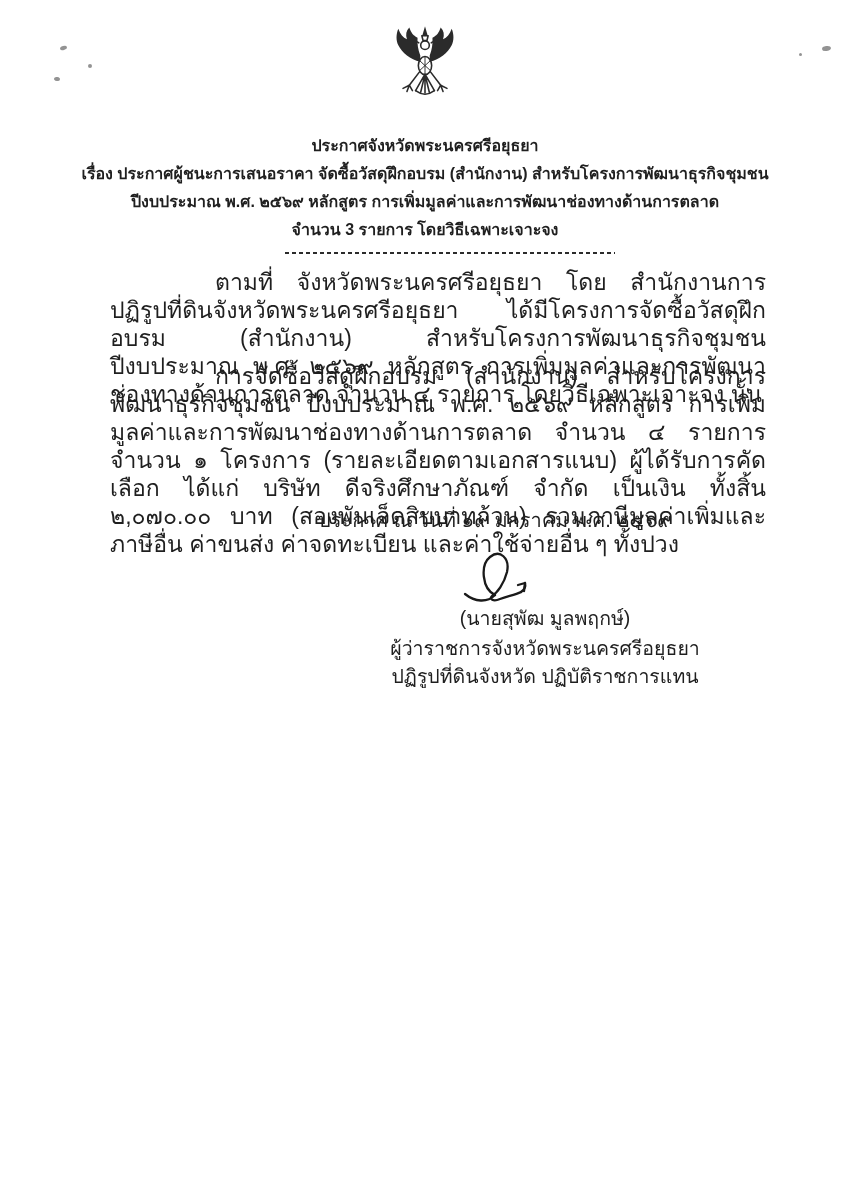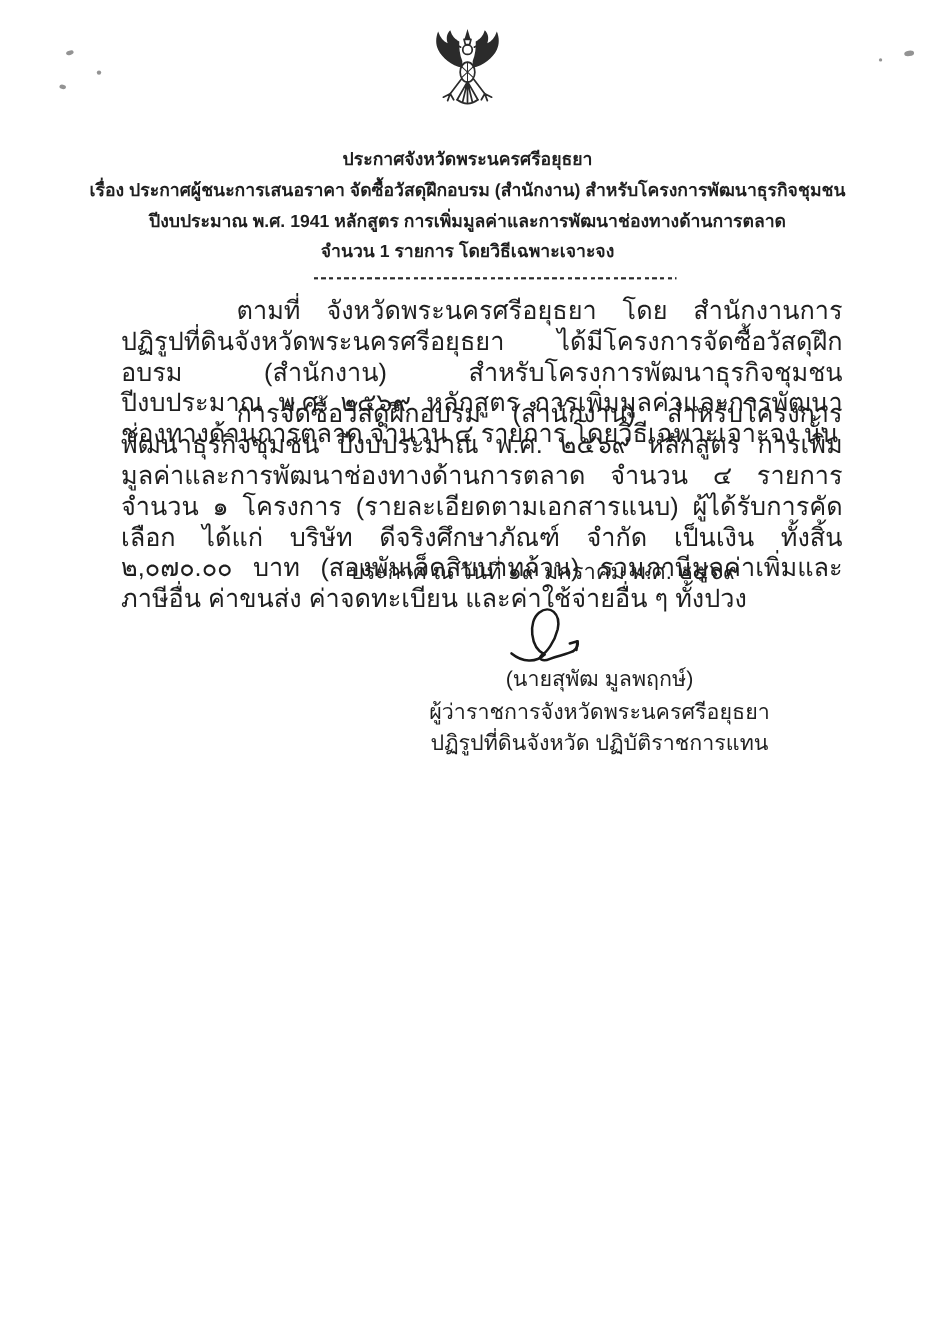--- a/index.html
+++ b/index.html
@@ -136,22 +136,22 @@
         <path d="M63 61 L50 78 M77 61 L90 78"></path>
         <path d="M50 78 l-8 4 M50 78 l-3 8 M50 78 l4 7"></path>
         <path d="M90 78 l8 4 M90 78 l3 8 M90 78 l-4 7"></path>
       </g>
     </svg>
   </div>
 
   <div class="doc-head">
     <div class="hline">ประกาศจังหวัดพระนครศรีอยุธยา</div>
     <div class="hline">เรื่อง ประกาศผู้ชนะการเสนอราคา จัดซื้อวัสดุฝึกอบรม (สำนักงาน) สำหรับโครงการพัฒนาธุรกิจชุมชน</div>
-    <div class="hline">ปีงบประมาณ พ.ศ. 1941 หลักสูตร การเพิ่มมูลค่าและการพัฒนาช่องทางด้านการตลาด</div>
-    <div class="hline">จำนวน 1 รายการ โดยวิธีเฉพาะเจาะจง</div>
+    <div class="hline">ปีงบประมาณ พ.ศ. ๒๕๖๙ หลักสูตร การเพิ่มมูลค่าและการพัฒนาช่องทางด้านการตลาด</div>
+    <div class="hline">จำนวน 3 รายการ โดยวิธีเฉพาะเจาะจง</div>
   </div>
 
   <div class="divider"></div>
 
   <div class="para para1">ตามที่ จังหวัดพระนครศรีอยุธยา โดย สำนักงานการปฏิรูปที่ดินจังหวัดพระนครศรีอยุธยา ได้มีโครงการจัดซื้อวัสดุฝึกอบรม (สำนักงาน) สำหรับโครงการพัฒนาธุรกิจชุมชน ปีงบประมาณ พ.ศ. ๒๕๖๙ หลักสูตร การเพิ่มมูลค่าและการพัฒนาช่องทางด้านการตลาด จำนวน ๔ รายการ โดยวิธีเฉพาะเจาะจง นั้น</div>
   <div class="para para2">การจัดซื้อวัสดุฝึกอบรม (สำนักงาน) สำหรับโครงการพัฒนาธุรกิจชุมชน ปีงบประมาณ พ.ศ. ๒๕๖๙ หลักสูตร การเพิ่มมูลค่าและการพัฒนาช่องทางด้านการตลาด จำนวน ๔ รายการ จำนวน ๑ โครงการ (รายละเอียดตามเอกสารแนบ) ผู้ได้รับการคัดเลือก ได้แก่ บริษัท ดีจริงศึกษาภัณฑ์ จำกัด เป็นเงิน ทั้งสิ้น ๒,๐๗๐.๐๐ บาท (สองพันเจ็ดสิบบาทถ้วน) รวมภาษีมูลค่าเพิ่มและภาษีอื่น ค่าขนส่ง ค่าจดทะเบียน และค่าใช้จ่ายอื่น ๆ ทั้งปวง</div>
 
   <div class="date-line">
     <span class="sline">ประกาศ ณ วันที่ ๑๙ มกราคม พ.ศ. ๒๕๖๙</span>
   </div>

